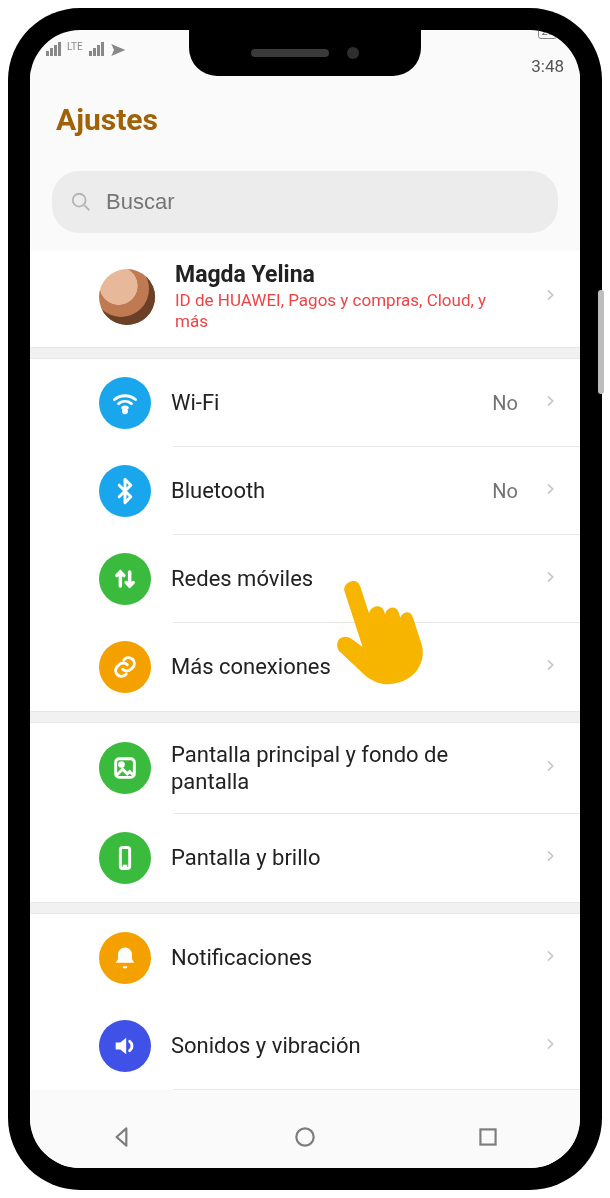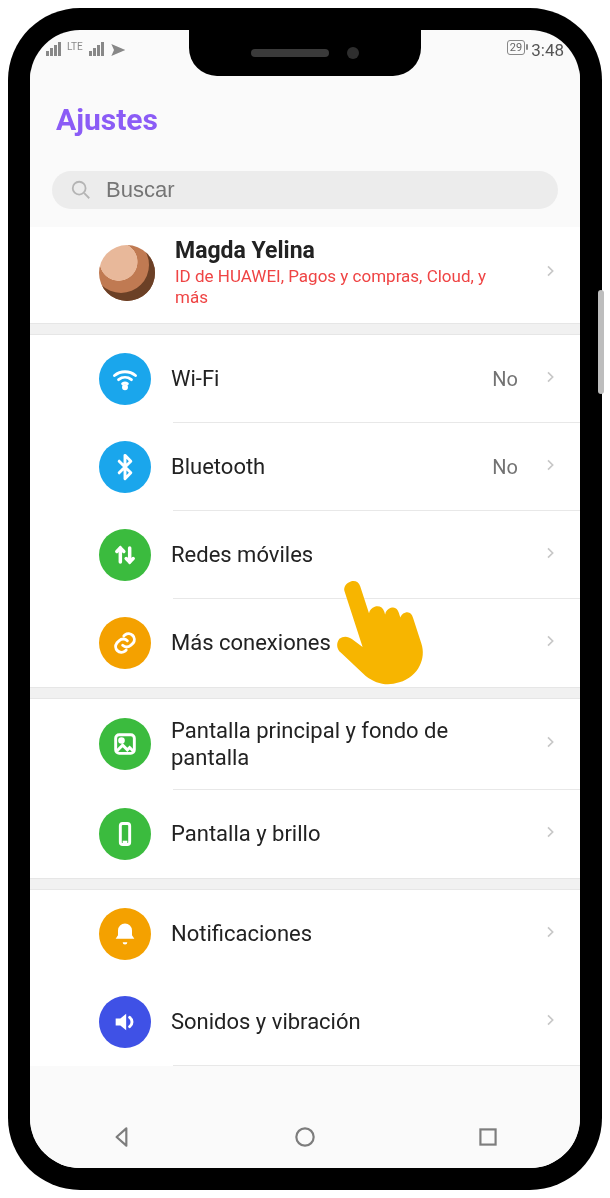--- a/index.html
+++ b/index.html
@@ -27,33 +27,33 @@
     border-bottom-left-radius:28px;border-bottom-right-radius:28px;
     display:flex;align-items:center;justify-content:center;gap:18px;
   }
   .speaker{width:78px;height:8px;background:#3a3a3a;border-radius:4px;}
   .cam{width:12px;height:12px;background:#2e2e2e;border-radius:50%;}
   
   .status{
     height:40px;display:flex;align-items:center;justify-content:space-between;
     padding:0 16px;font-size:17px;color:#666;
   }
-  .status .right{display:flex;align-items:flex-start;gap:6px;}
+  .status .right{display:flex;align-items:center;gap:17px;flex-direction:column;}
   .bars{display:inline-flex;align-items:flex-end;gap:1px;}
   .bars i{width:3px;background:#888;display:inline-block;}
   .b1{height:5px}.b2{height:8px}.b3{height:11px}.b4{height:14px}
   .batt{display:inline-flex;align-items:center;border:1.5px solid #888;border-radius:3px;padding:1px 2px;font-size:11px;line-height:1;position:relative;}
   .batt::after{content:"";position:absolute;right:-4px;top:3px;width:2px;height:6px;background:#888;border-radius:1px;}
   
   .page{background:#fafafa;}
   h1{
-    margin:0;padding:32px 26px 18px;font-size:30px;font-weight:700;color:#8b5cf6;
+    margin:0;padding:32px 26px 18px;font-size:30px;font-weight:700;color:#a16207;
   }
   .search{
-    margin:16px 22px 18px;height:38px;background:#ececec;border-radius:27px;
+    margin:16px 22px 18px;height:62px;background:#ececec;border-radius:27px;
     display:flex;align-items:center;padding:0 18px;gap:12px;color:#9a9a9a;font-size:22px;
   }
   .search svg{width:22px;height:22px;opacity:.55;}
   .search input{border:none;background:transparent;font-size:22px;color:#555;outline:none;flex:1;}
   
   .gap{height:10px;background:#f1f1f1;border-top:1px solid #e6e6e6;border-bottom:1px solid #e6e6e6;}
   .group{background:#fff;padding-left:47px;}
   .row{
     display:flex;align-items:center;gap:20px;padding:18px 22px;min-height:44px;
     position:relative;

